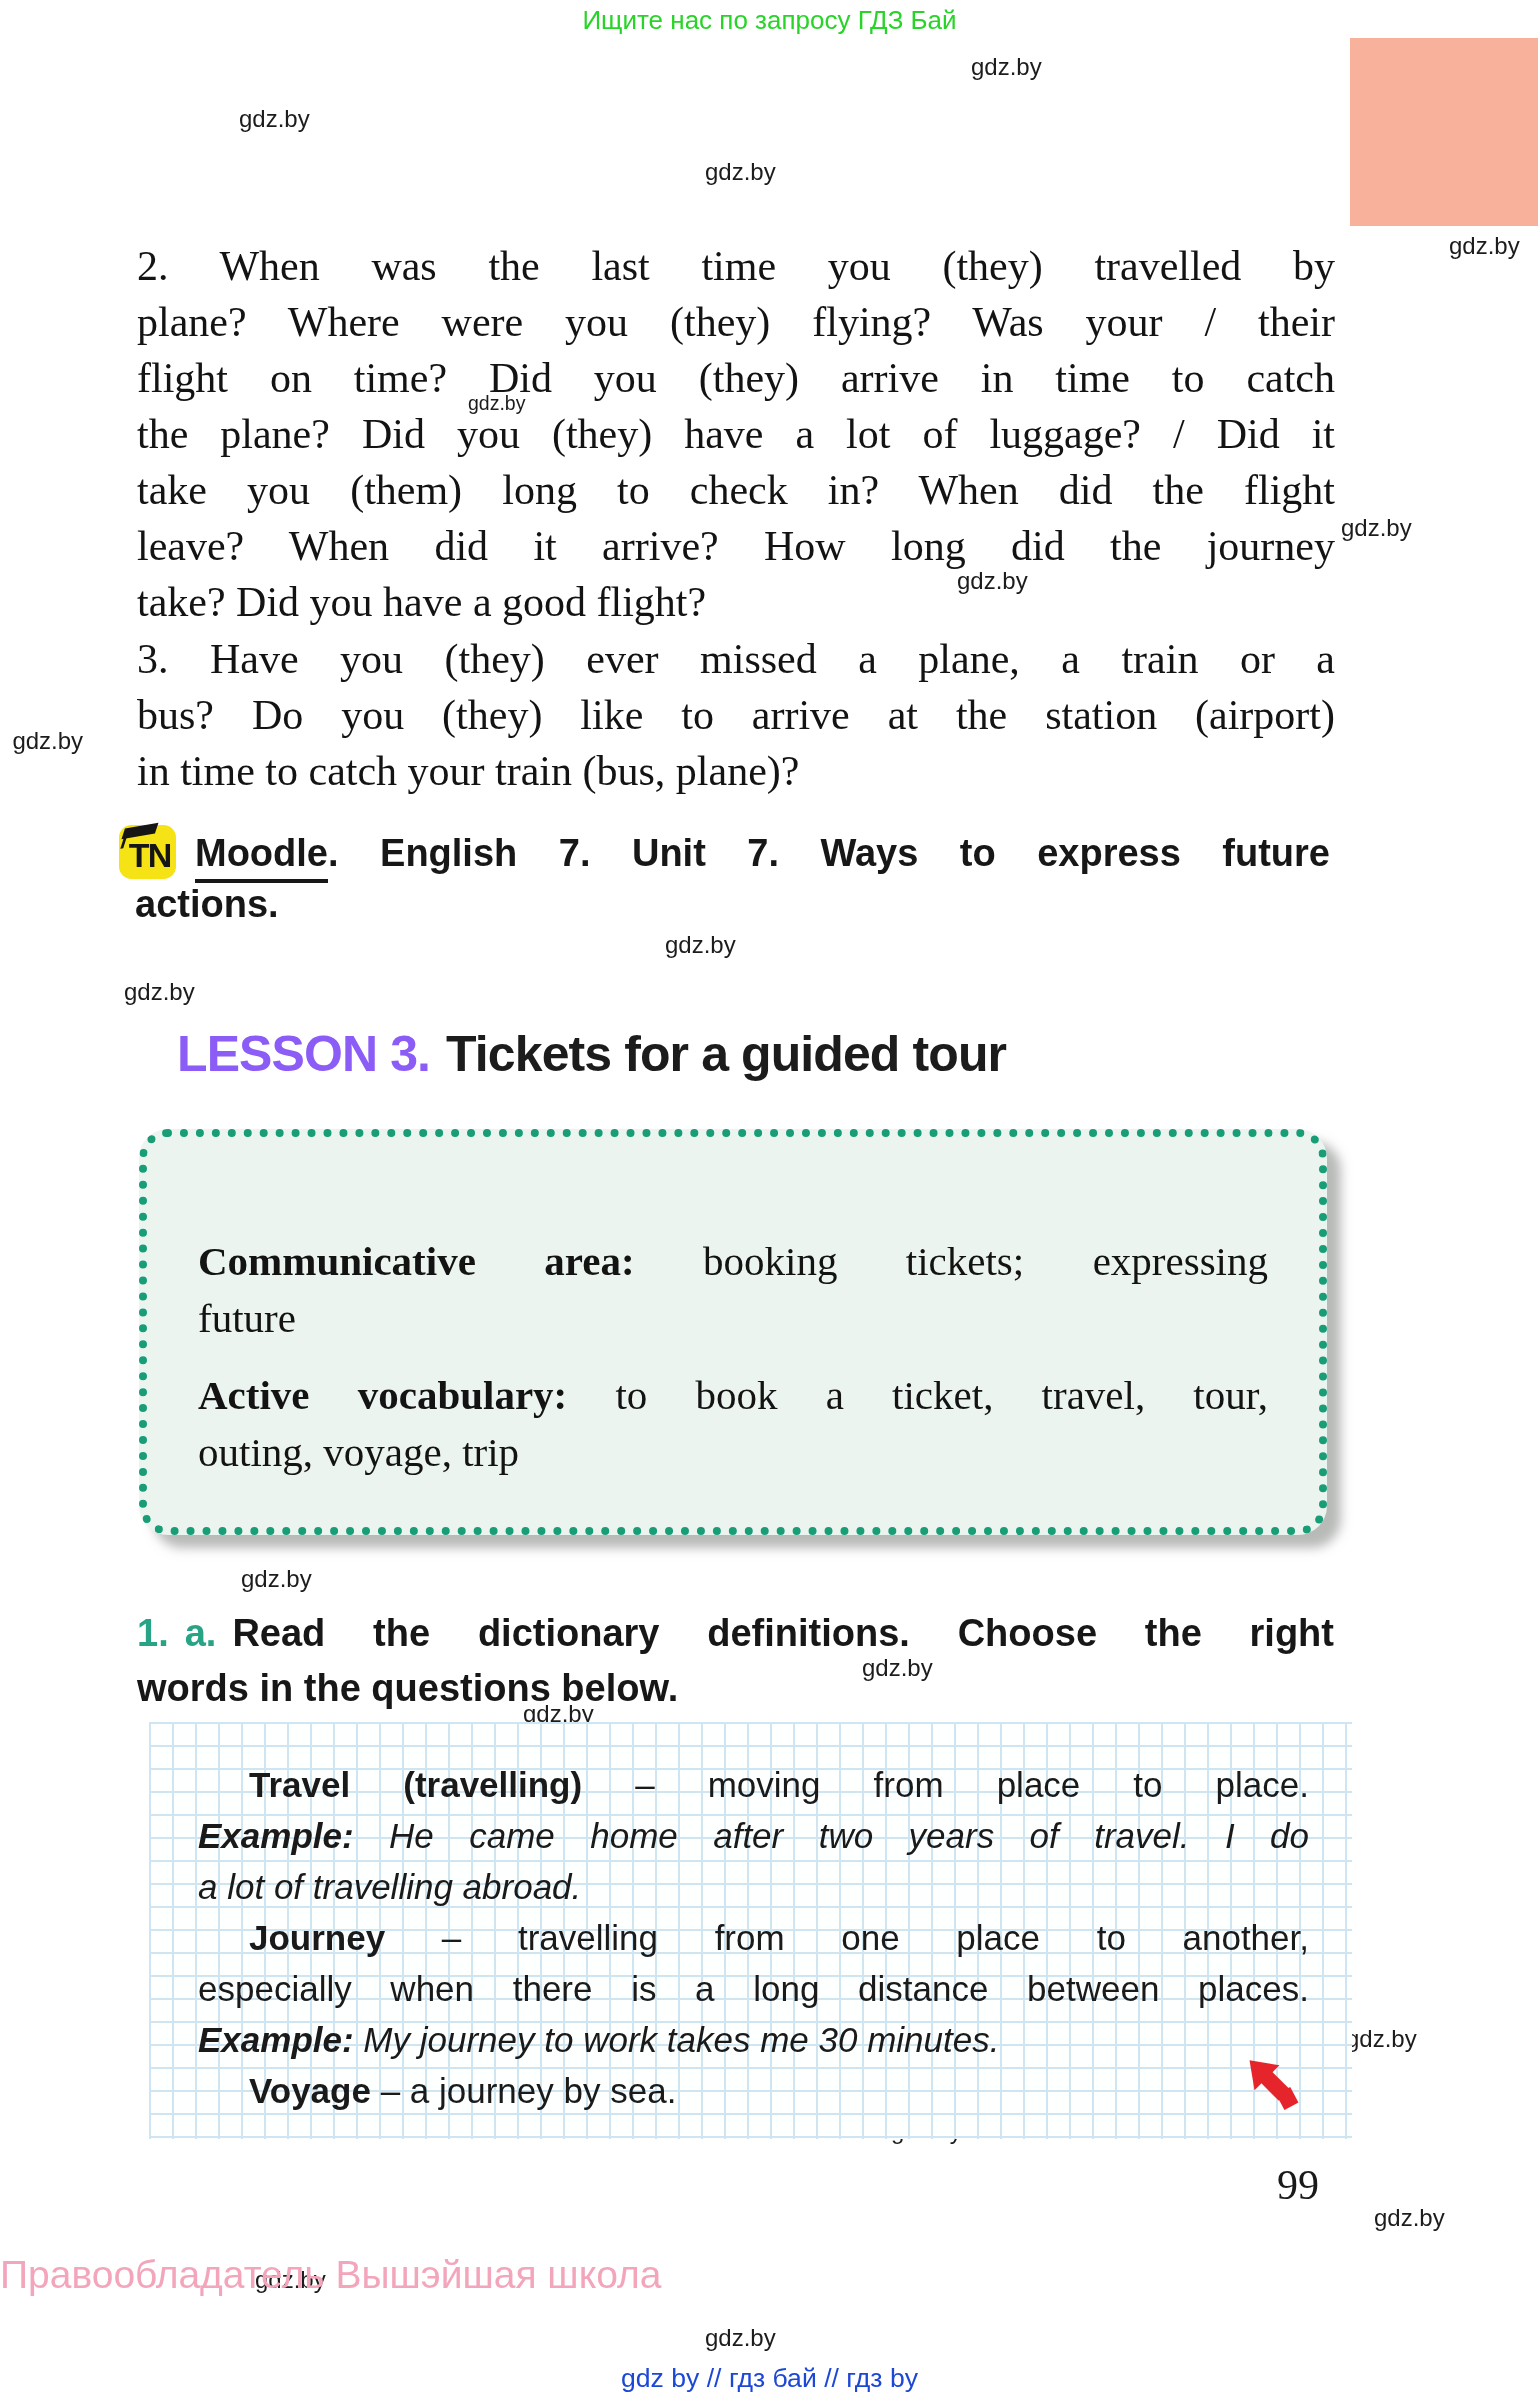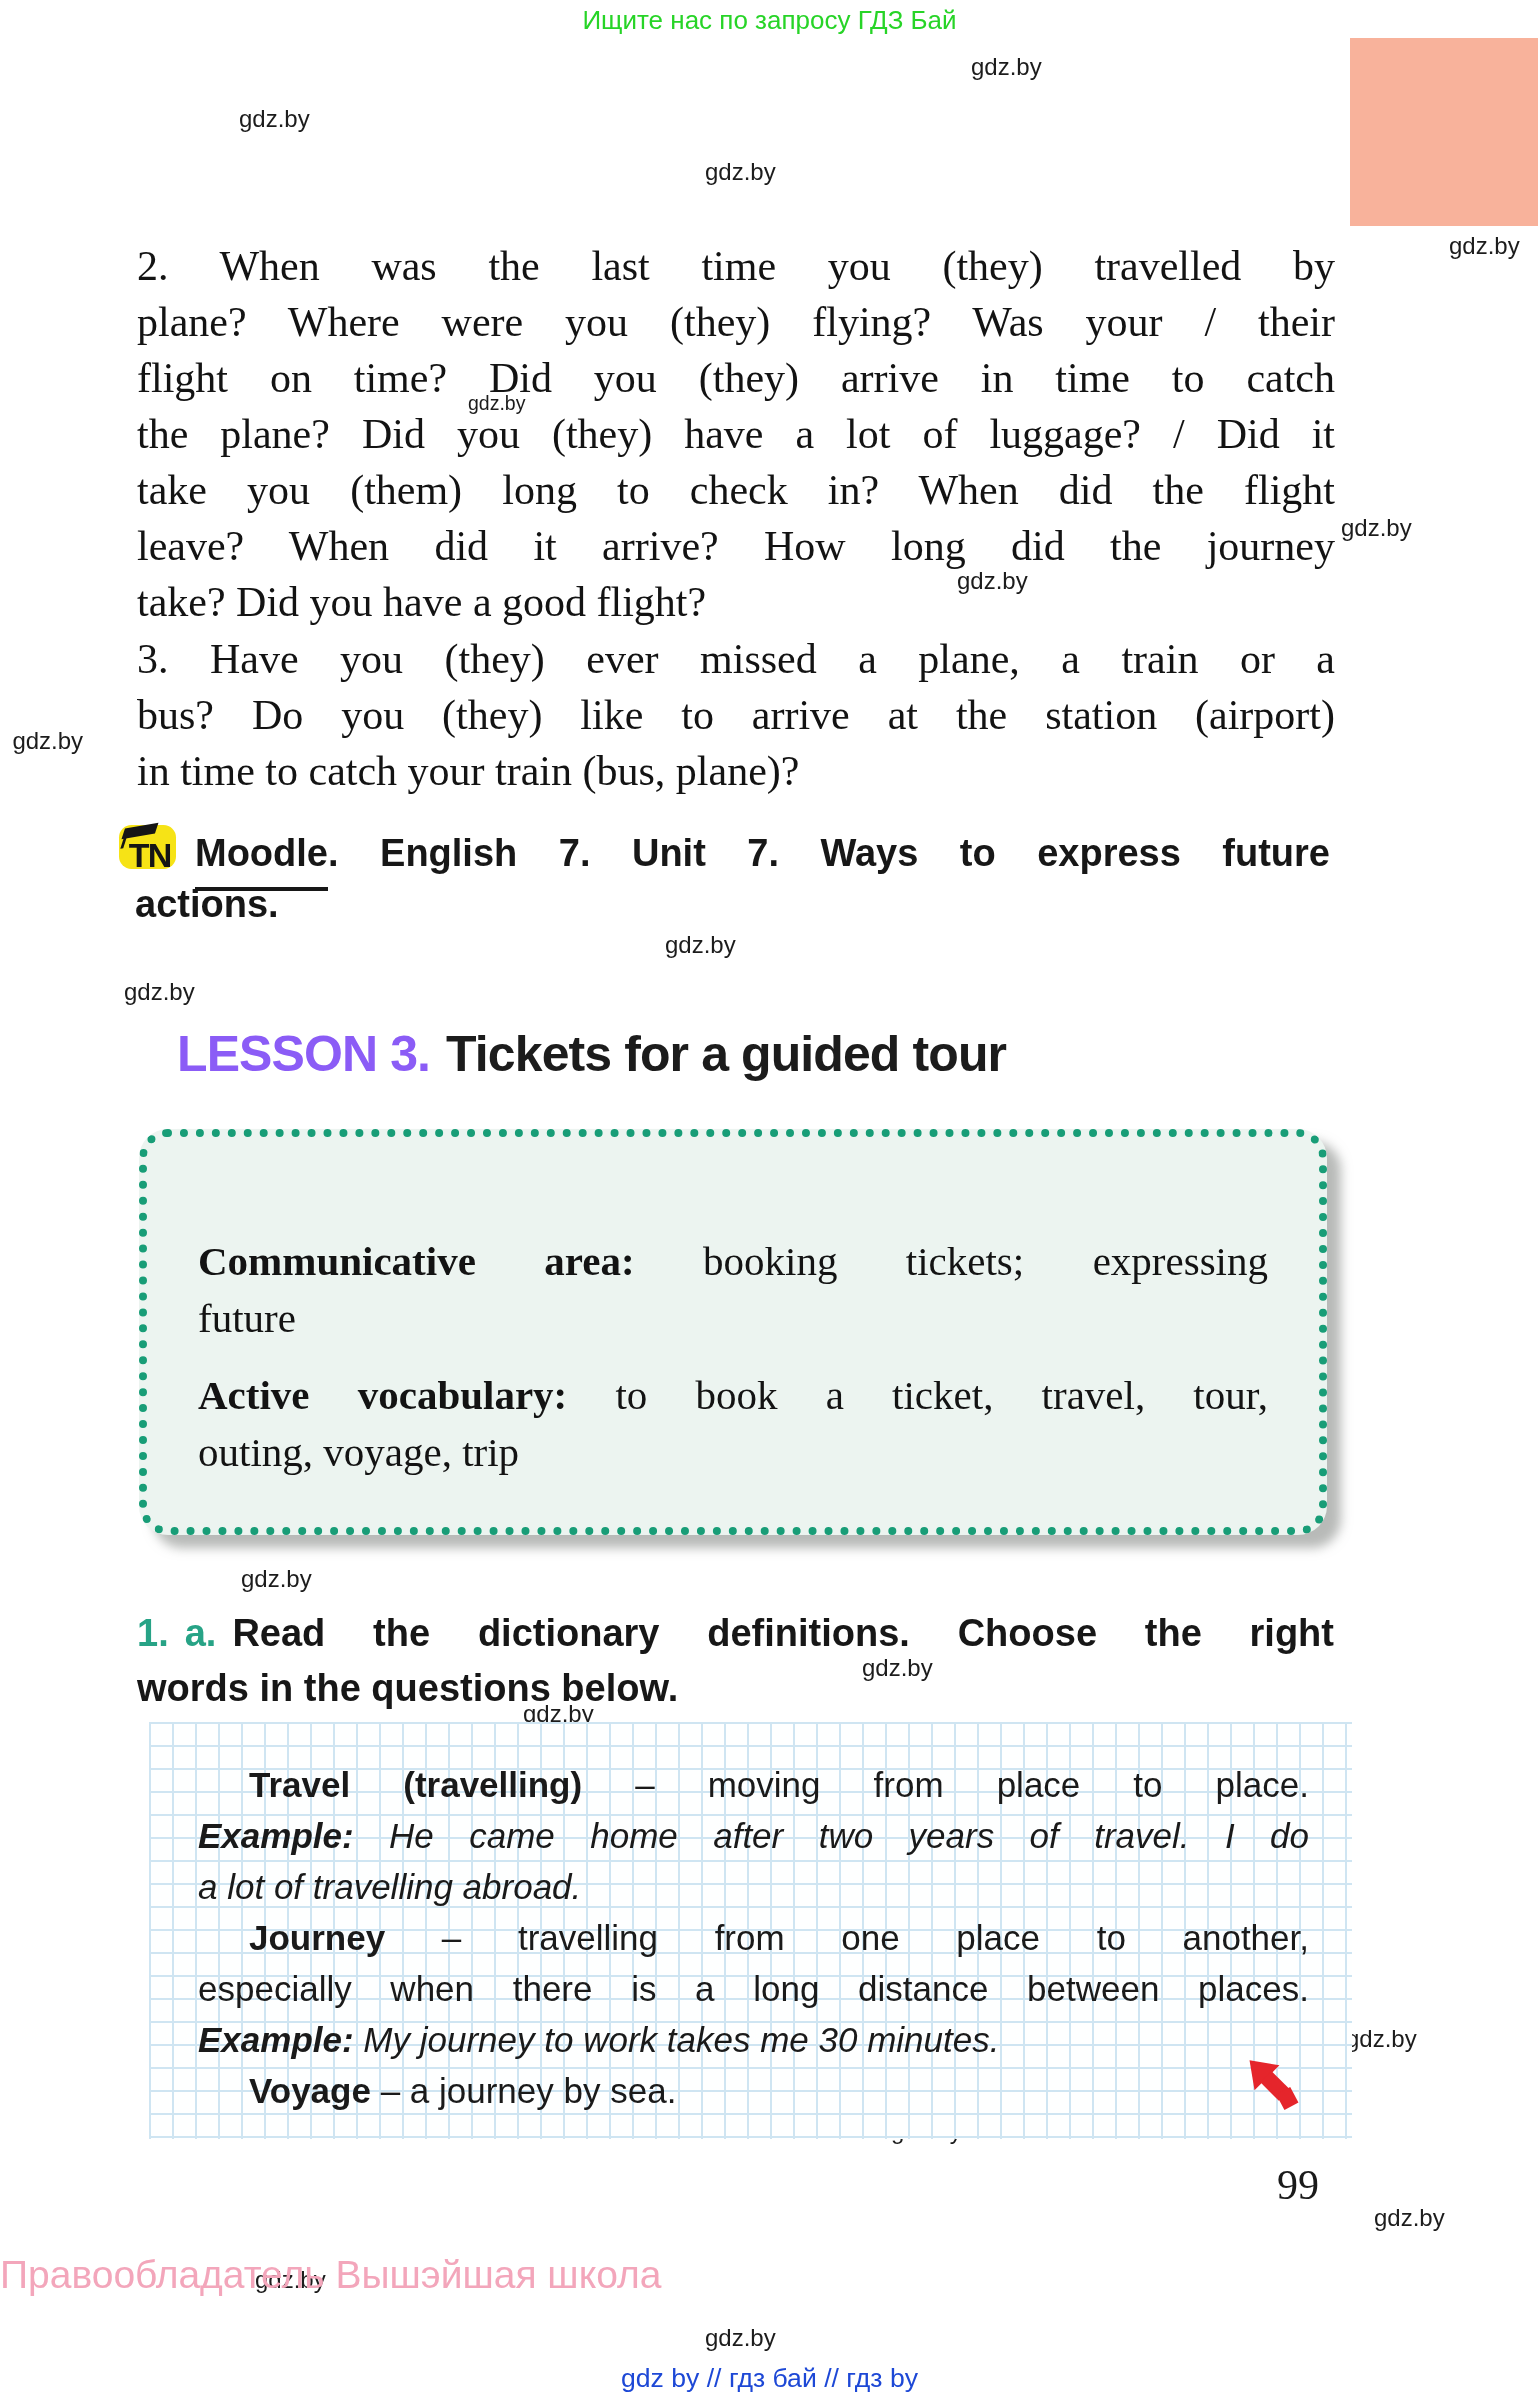--- a/index.html
+++ b/index.html
@@ -21,30 +21,30 @@
     position:absolute;left:1350px;top:38px;width:189px;height:188px;
     background:#f8b29b;
   }
 
   
   .para{position:absolute;left:137px;width:1198px;font-size:42px;line-height:56px;color:#131313;}
   .para .ln{text-align:justify;text-align-last:justify;}
   .para .ln.last{text-align:left;text-align-last:left;}
 
   
-  .tn-icon{position:absolute;left:119px;top:825px;width:57px;height:44px;
+  .tn-icon{position:absolute;left:119px;top:825px;width:57px;height:54px;
     background:#f6e316;border-radius:12.4px;}
   .tn-text{position:absolute;left:9.8px;top:10.6px;font-weight:800;font-size:34px;
     letter-spacing:-1.8px;color:#151515;}
   .tn-cap{position:absolute;left:4.4px;top:0.9px;width:34px;height:9.8px;background:#151515;
     transform:rotate(-10deg) skewX(-28deg);}
   .tn-cap::after{content:"";position:absolute;left:1.8px;top:8px;width:3.5px;height:10.6px;background:#151515;}
   .moodle-l1{position:absolute;left:195px;top:832px;width:1135px;
     font-weight:700;font-size:38px;text-align:justify;text-align-last:justify;color:#171717;}
-  .moodle-link{border-bottom:4.4px solid #171717;padding-bottom:13px;}
+  .moodle-link{border-bottom:4.4px solid #171717;padding-bottom:5px;}
   .moodle-l2{position:absolute;left:135px;top:883px;font-weight:700;font-size:38px;color:#171717;}
 
   
   .lesson{position:absolute;left:137px;top:1025px;font-weight:700;font-size:50px;
     letter-spacing:-0.9px;color:#1c1c1c;white-space:nowrap;}
   .lesson .green{color:#8b5cf6;margin-right:16px;margin-left:40px;}
 
   
   .infobox{
     position:absolute;left:139px;top:1129px;width:1188px;height:406px;box-sizing:border-box;

